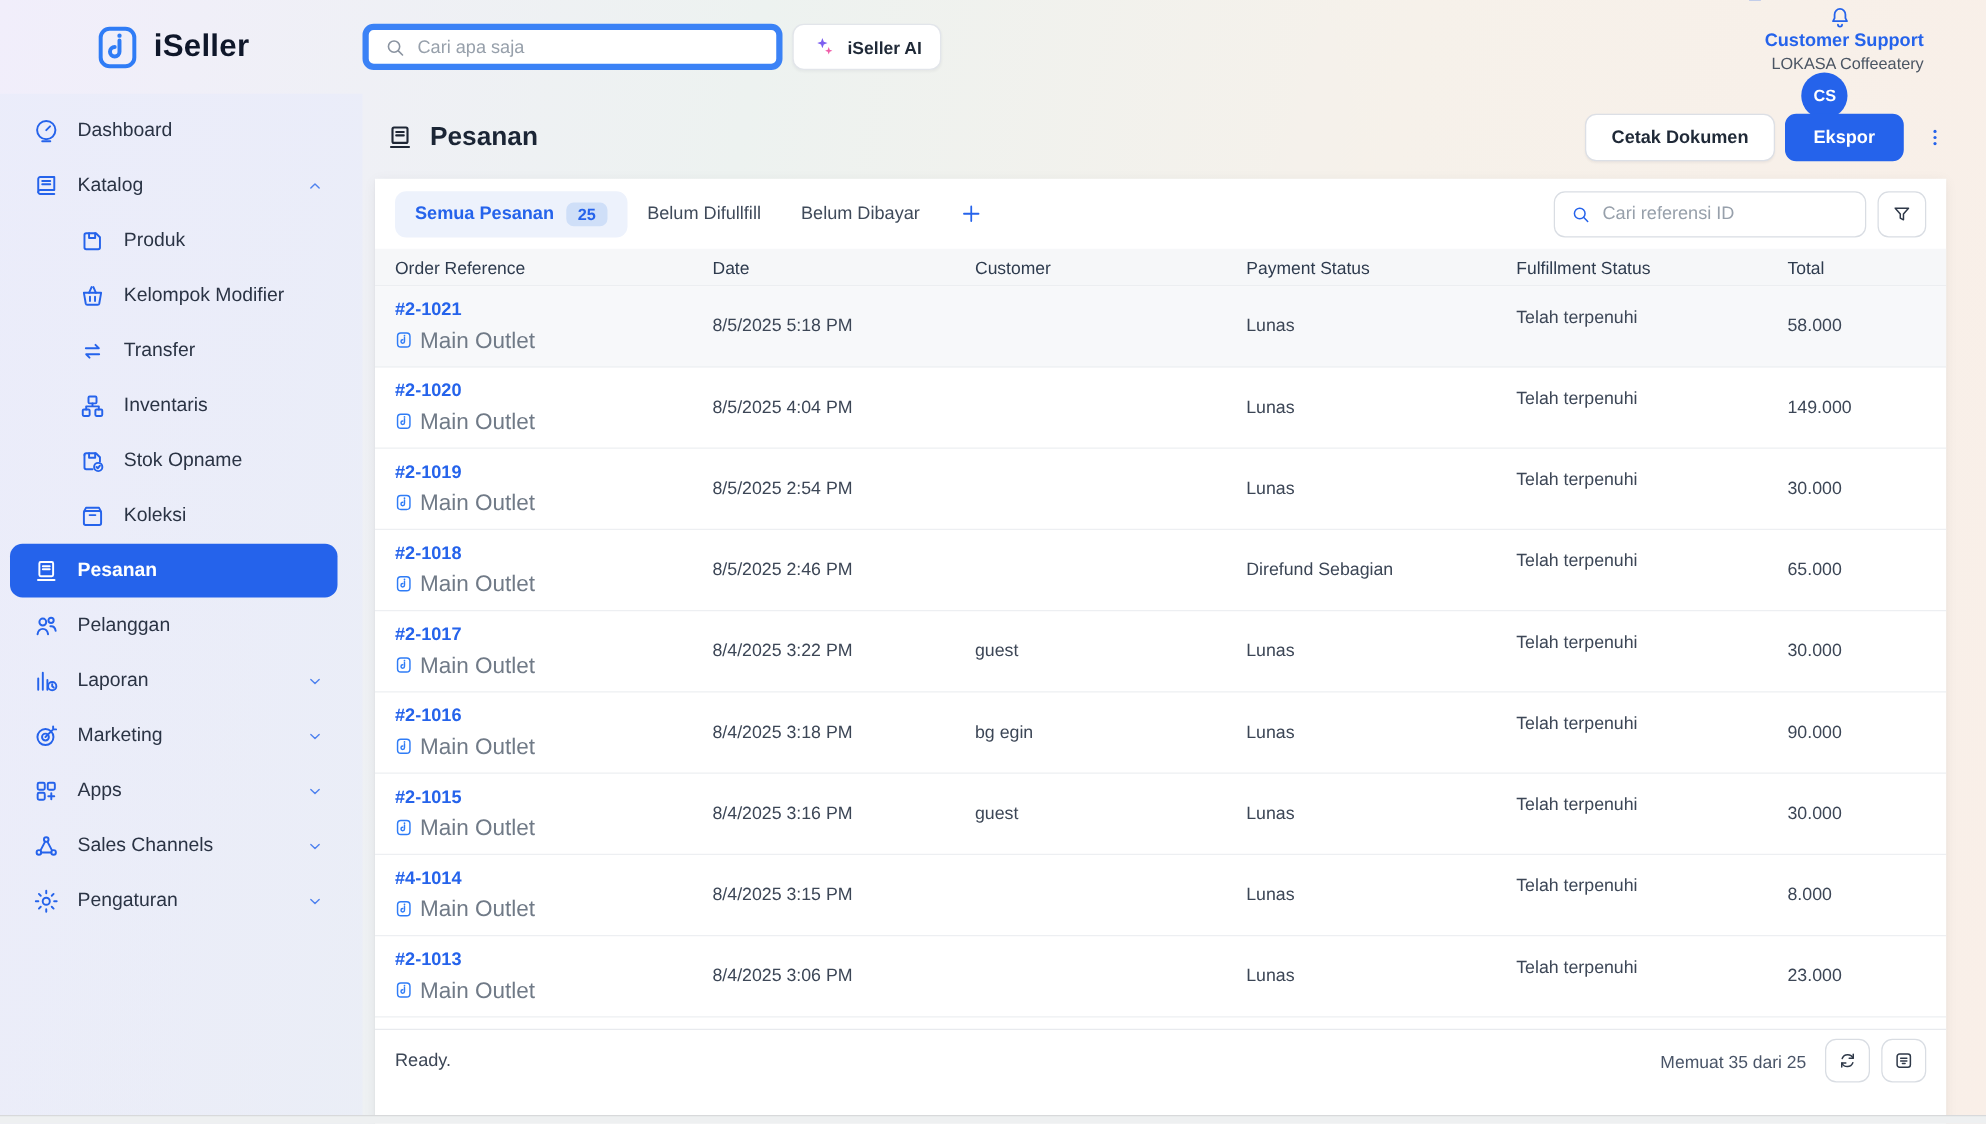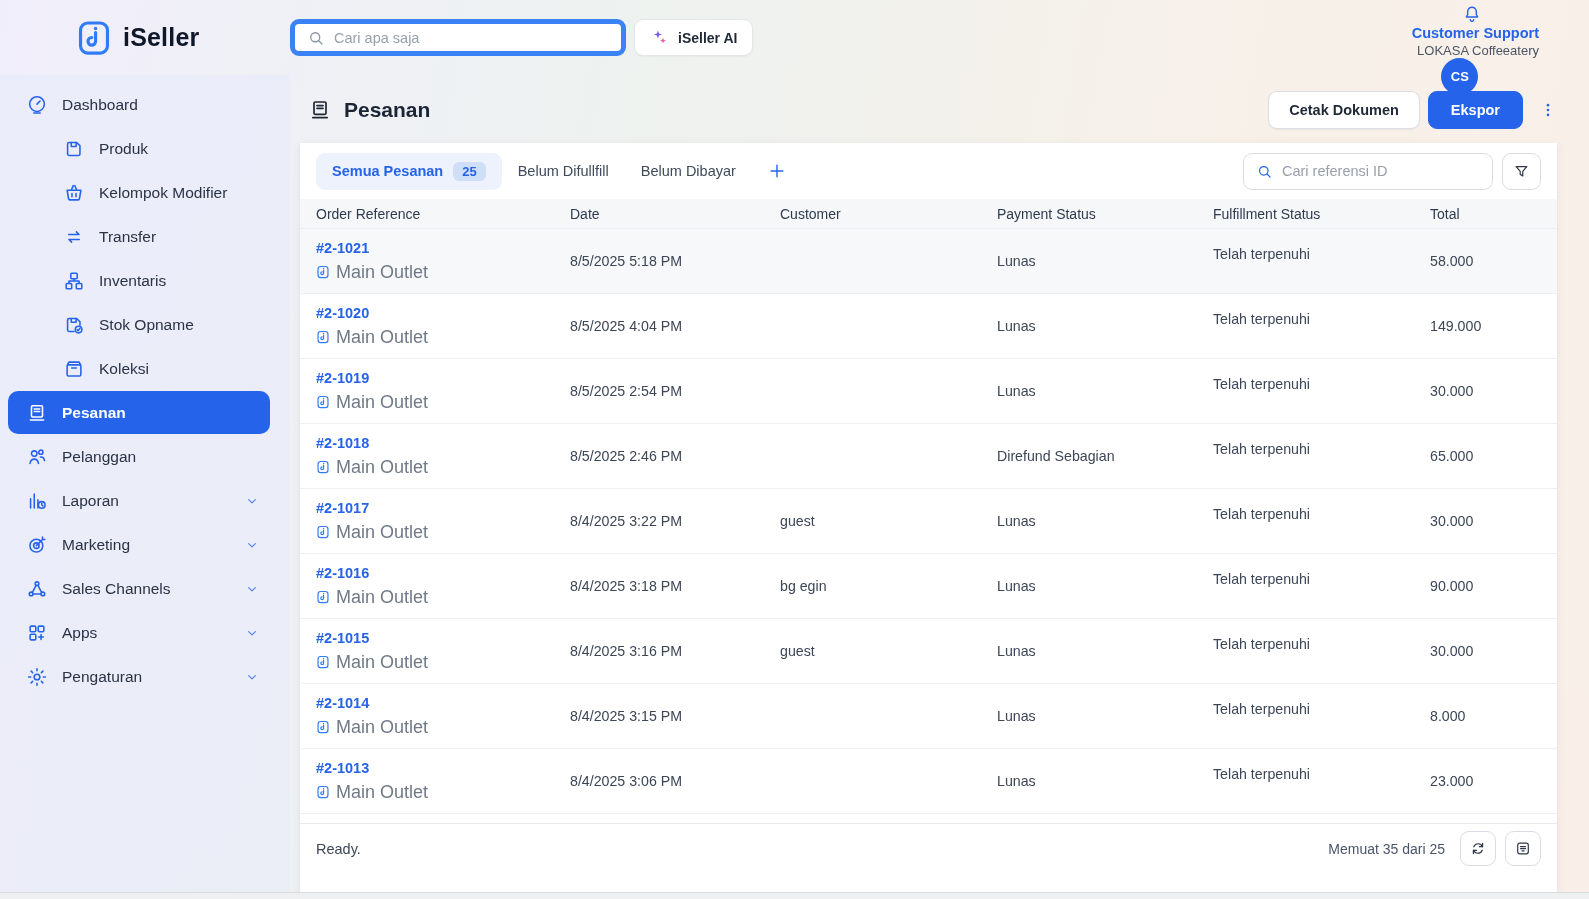--- a/index.html
+++ b/index.html
@@ -166,20 +166,35 @@
       <div class="nav-item">
         <span class="nav-icon">
           <svg viewBox="0 0 24 24" fill="none" stroke="currentColor" stroke-width="1.7" stroke-linecap="round" stroke-linejoin="round">
             <circle cx="12" cy="11" r="8"></circle>
             <path d="M12 11l3.3-3.3"></path>
             <path d="M8.5 20.8h7"></path>
           </svg>
         </span>
         <span class="nav-label">Dashboard</span>
       </div>
+      <div class="nav-item">
+        <span class="nav-icon">
+          <svg viewBox="0 0 24 24" fill="none" stroke="currentColor" stroke-width="1.7" stroke-linecap="round" stroke-linejoin="round">
+            <path d="M5 17V5.7A1.7 1.7 0 0 1 6.7 4H19v11.2H6.7A1.7 1.7 0 0 0 5 16.9z"></path>
+            <path d="M5 17a1.7 1.7 0 0 0 1.7 1.7H19"></path>
+            <path d="M8.5 7.5h7M8.5 10.3h7"></path>
+          </svg>
+        </span>
+        <span class="nav-label">Katalog</span>
+        <span class="nav-chevron">
+          <svg viewBox="0 0 24 24" fill="none" stroke="currentColor" stroke-width="1.7" stroke-linecap="round" stroke-linejoin="round">
+            <path d="M7 14.2l5-5 5 5"></path>
+          </svg>
+        </span>
+      </div>
       <div class="nav-item indent">
         <span class="nav-icon">
           <svg viewBox="0 0 24 24" fill="none" stroke="currentColor" stroke-width="1.7" stroke-linecap="round" stroke-linejoin="round">
             <path d="M5 6.5A1.5 1.5 0 0 1 6.5 5H15l3.5 3.5v9A1.5 1.5 0 0 1 17 19H6.5A1.5 1.5 0 0 1 5 17.5z"></path>
             <path d="M9 5v4.2h5.3V5"></path>
           </svg>
         </span>
         <span class="nav-label">Produk</span>
       </div>
       <div class="nav-item indent">
@@ -278,43 +293,43 @@
         <span class="nav-label">Marketing</span>
         <span class="nav-chevron">
           <svg viewBox="0 0 24 24" fill="none" stroke="currentColor" stroke-width="1.7" stroke-linecap="round" stroke-linejoin="round">
             <path d="M7 9.8l5 5 5-5"></path>
           </svg>
         </span>
       </div>
       <div class="nav-item">
         <span class="nav-icon">
           <svg viewBox="0 0 24 24" fill="none" stroke="currentColor" stroke-width="1.7" stroke-linecap="round" stroke-linejoin="round">
+            <rect x="4.5" y="4.5" width="6.2" height="6.2" rx="1.3"></rect>
+            <rect x="13.3" y="4.5" width="6.2" height="6.2" rx="1.3"></rect>
+            <rect x="4.5" y="13.3" width="6.2" height="6.2" rx="1.3"></rect>
+            <path d="M16.4 13.8v5.2M13.8 16.4h5.2"></path>
+          </svg>
+        </span>
+        <span class="nav-label">Apps</span>
+        <span class="nav-chevron">
+          <svg viewBox="0 0 24 24" fill="none" stroke="currentColor" stroke-width="1.7" stroke-linecap="round" stroke-linejoin="round">
+            <path d="M7 9.8l5 5 5-5"></path>
+          </svg>
+        </span>
+      </div>
+      <div class="nav-item">
+        <span class="nav-icon">
+          <svg viewBox="0 0 24 24" fill="none" stroke="currentColor" stroke-width="1.7" stroke-linecap="round" stroke-linejoin="round">
             <circle cx="5.6" cy="17.4" r="2"></circle>
             <circle cx="12" cy="6.2" r="2"></circle>
             <circle cx="18.4" cy="17.4" r="2"></circle>
             <path d="M11 8l-4 7.6M13 8l4 7.6M7.6 17.4h8.8"></path>
           </svg>
         </span>
         <span class="nav-label">Sales Channels</span>
-        <span class="nav-chevron">
-          <svg viewBox="0 0 24 24" fill="none" stroke="currentColor" stroke-width="1.7" stroke-linecap="round" stroke-linejoin="round">
-            <path d="M7 9.8l5 5 5-5"></path>
-          </svg>
-        </span>
-      </div>
-      <div class="nav-item">
-        <span class="nav-icon">
-          <svg viewBox="0 0 24 24" fill="none" stroke="currentColor" stroke-width="1.7" stroke-linecap="round" stroke-linejoin="round">
-            <rect x="4.5" y="4.5" width="6.2" height="6.2" rx="1.3"></rect>
-            <rect x="13.3" y="4.5" width="6.2" height="6.2" rx="1.3"></rect>
-            <rect x="4.5" y="13.3" width="6.2" height="6.2" rx="1.3"></rect>
-            <path d="M16.4 13.8v5.2M13.8 16.4h5.2"></path>
-          </svg>
-        </span>
-        <span class="nav-label">Apps</span>
         <span class="nav-chevron">
           <svg viewBox="0 0 24 24" fill="none" stroke="currentColor" stroke-width="1.7" stroke-linecap="round" stroke-linejoin="round">
             <path d="M7 9.8l5 5 5-5"></path>
           </svg>
         </span>
       </div>
       <div class="nav-item">
         <span class="nav-icon">
           <svg viewBox="0 0 24 24" fill="none" stroke="currentColor" stroke-width="1.7" stroke-linecap="round" stroke-linejoin="round">
             <circle cx="12" cy="12" r="3.1"></circle>
@@ -535,21 +550,21 @@
        </div>
      </div>
      <div class="td td-date">8/4/2025 3:16 PM</div>
      <div class="td td-cust">guest</div>
      <div class="td td-pay">Lunas</div>
      <div class="td td-ful">Telah terpenuhi</div>
      <div class="td td-total">30.000</div>
         </div>
         <div class="trow row-grid">
           <div class="td td-ref">
-       <a class="ref-link" href="#">#2-1014</a>
+       <a class="ref-link" href="#">#4-1014</a>
        <div class="outlet">
          <span class="outlet-icon">
                 <svg viewBox="0 0 24 24" fill="none" stroke="currentColor" stroke-width="1.7" stroke-linecap="round" stroke-linejoin="round">
                   <rect x="3.5" y="2.5" width="17" height="19" rx="4.5" stroke-width="2"></rect>
                   <path d="M13 8.5v5.6a2.4 2.4 0 1 1-2.4-2.4" stroke-width="2"></path>
                   <circle cx="13" cy="6" r="1.2" fill="currentColor" stroke="none"></circle>
                 </svg>
               </span>
          <span class="outlet-label">Main Outlet</span>
        </div>

